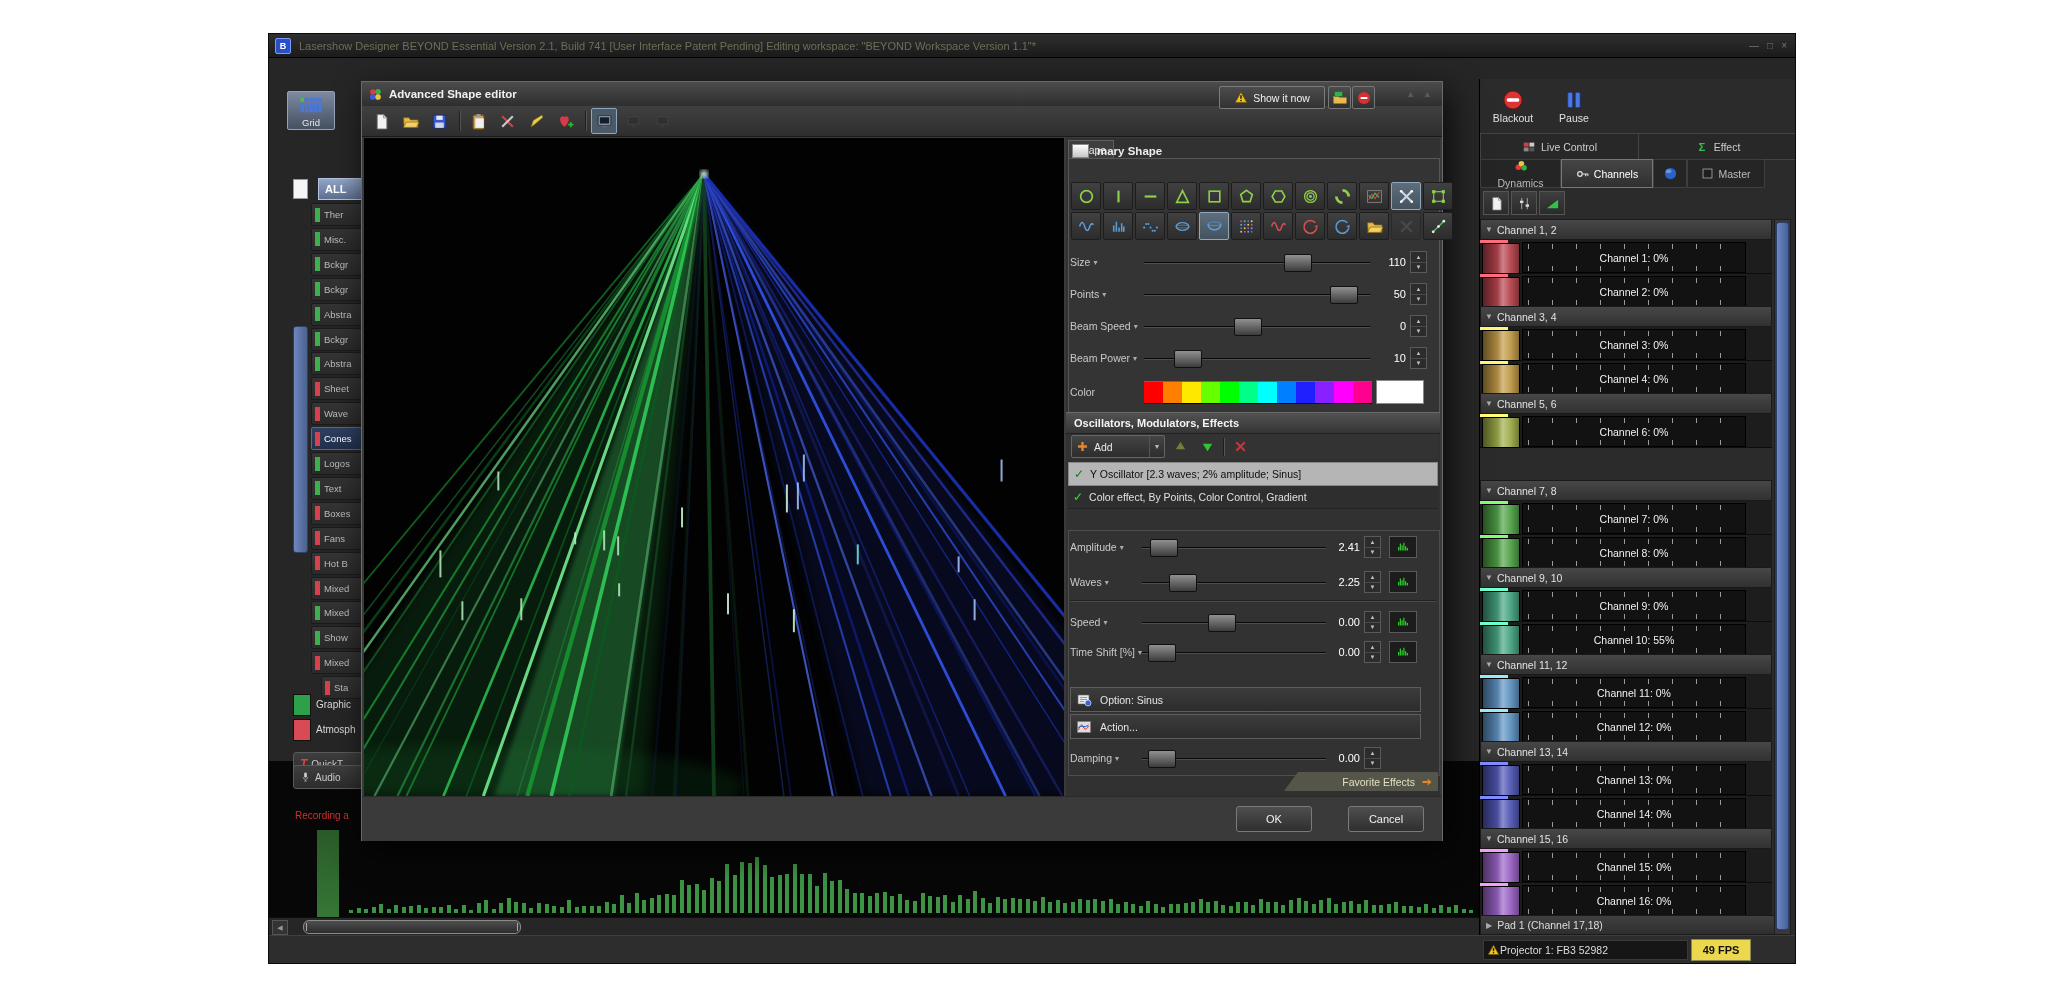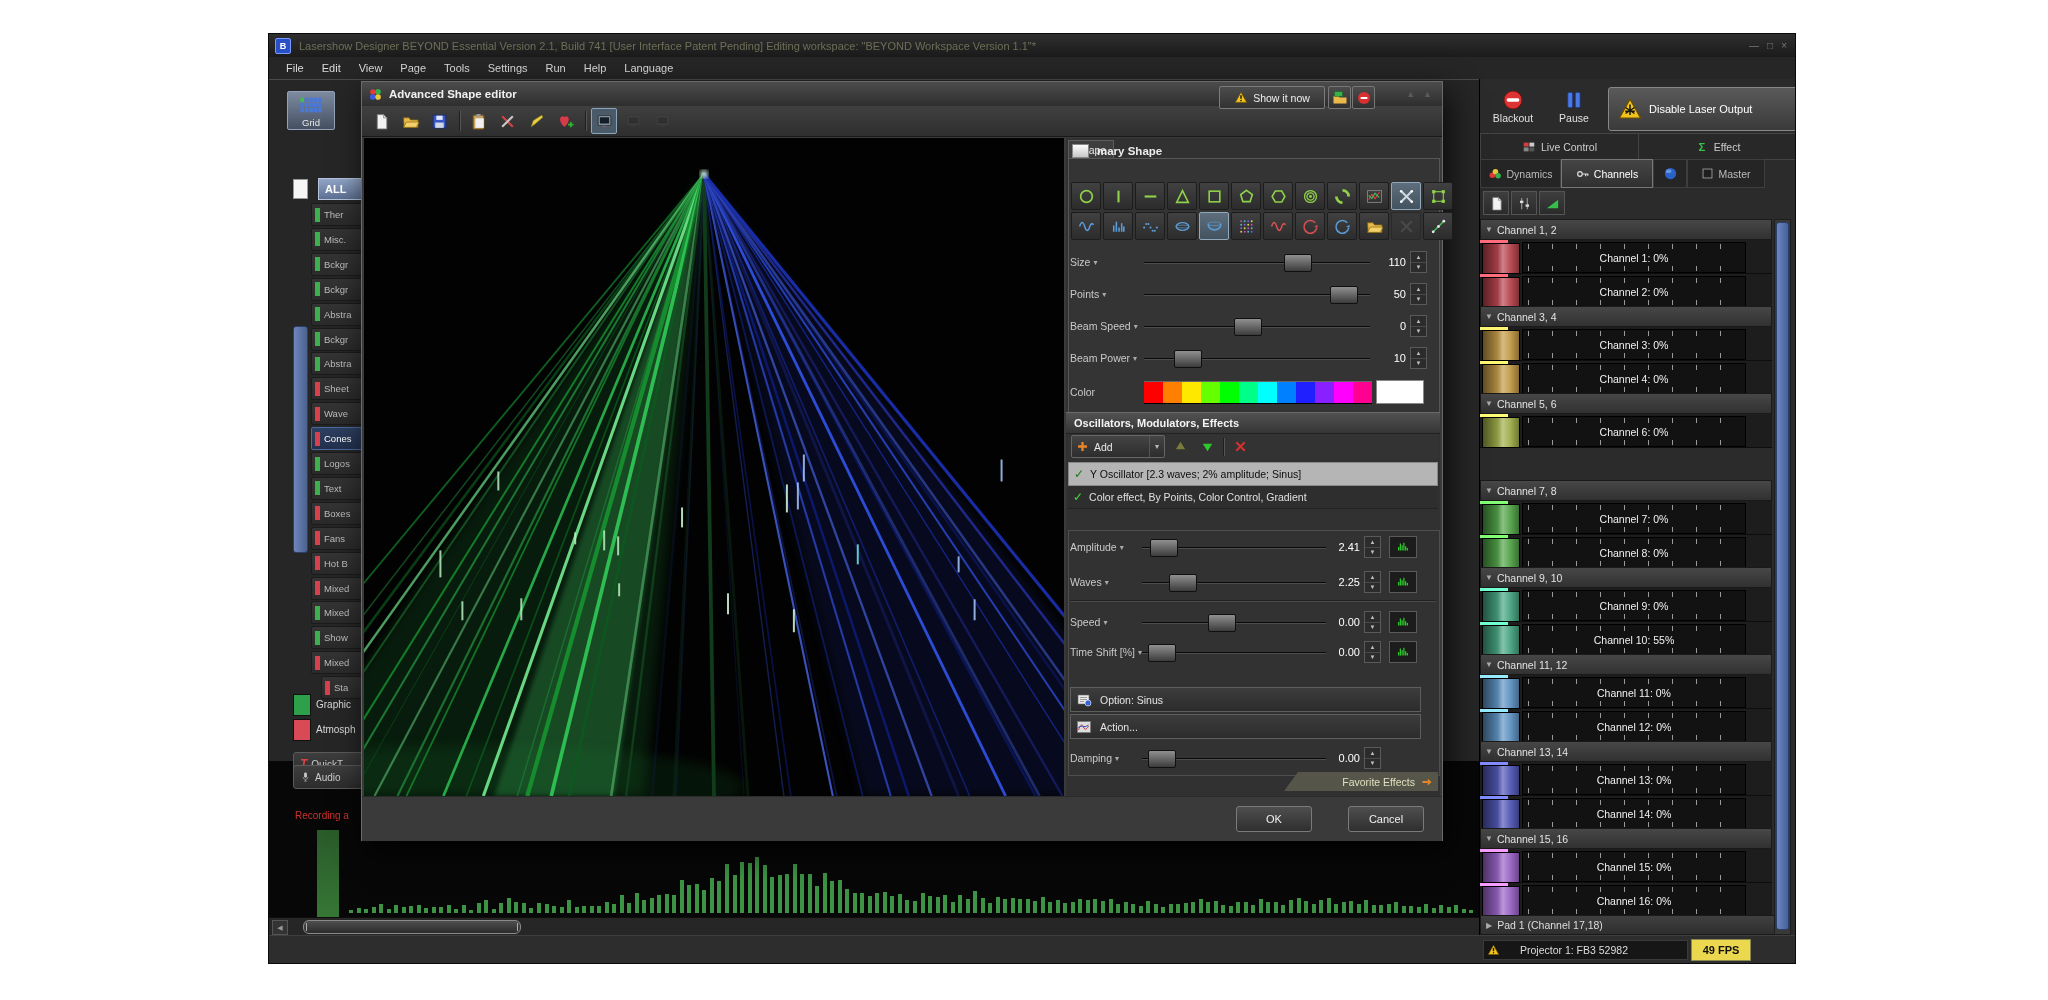--- a/index.html
+++ b/index.html
@@ -31,21 +31,21 @@
   #meter{position:absolute;left:48px;top:751px;width:22px;height:161px;background:linear-gradient(180deg,#2a5a2a,#3f8f3f);}
   
   #spectrum{position:absolute;left:80px;top:821px;width:1128px;height:58px;}
   .spec-bar{position:absolute;bottom:0;width:4px;background:#3c9444;}
   #hscroll{position:absolute;left:0;top:883px;width:1210px;height:18px;background:#262626;border-top:1px solid #0e0e0e;}
   #hs-arrow{position:absolute;left:3px;top:2px;width:14px;height:13px;background:#333;border:1px solid #555;color:#999;font-size:7px;display:flex;align-items:center;justify-content:center;}
   #hs-thumb{position:absolute;left:34px;top:2px;width:216px;height:12px;background:linear-gradient(#4e4e4e,#2c2c2c);border:1px solid #8a8a8a;border-radius:6px;}
   #hs-thumb::before,#hs-thumb::after{content:"";position:absolute;top:2px;bottom:2px;width:1px;background:#aaa;}
   #hs-thumb::before{left:2px;} #hs-thumb::after{right:2px;}
   #footer{position:absolute;left:0;top:901px;right:0;height:28px;background:#2d2d2d;border-top:1px solid #3e3e3e;}
-  #status-box{position:absolute;left:1214px;top:4px;width:200px;height:18px;background:#161616;border:1px solid #3a3a3a;display:flex;align-items:center;gap:20px;padding-left:3px;color:#ddd;font-size:10.5px;}
+  #status-box{position:absolute;left:1214px;top:4px;width:200px;height:18px;background:#161616;border:1px solid #3a3a3a;display:flex;align-items:center;gap:0;padding-left:3px;color:#ddd;font-size:10.5px;}
   #fps-badge{position:absolute;left:1422px;top:3px;width:58px;height:20px;background:#ecd84e;border:1px solid #8a8a50;color:#111;font-weight:bold;font-size:11px;display:flex;align-items:center;justify-content:center;}
   
   #fragments{position:absolute;left:1172px;top:45px;width:38px;height:856px;background:#141414;overflow:hidden;}
   .frag-bar{position:absolute;left:2px;width:30px;height:13px;background:linear-gradient(#4a86c8,#2a5a98);border-radius:2px;}
   .frag-ring{position:absolute;border-radius:50%;border:3px solid #b83040;}
   
   #right-panel{position:absolute;left:1210px;top:45px;width:316px;height:856px;background:#2b2b2b;border-left:1px solid #000;}
   .big-btn{position:absolute;display:flex;flex-direction:column;align-items:center;justify-content:center;gap:1px;color:#e0e0e0;font-size:10.5px;}
   #disable-btn{position:absolute;left:128px;top:8px;width:188px;height:42px;background:linear-gradient(#5a5a5a,#3a3a3a);border:1px solid #888;border-radius:3px;display:flex;align-items:center;gap:6px;padding-left:8px;color:#fff;font-size:11px;}
   .tab1{position:absolute;top:54px;height:25px;background:#282828;border:1px solid #444;color:#ccc;font-size:10.5px;display:flex;align-items:center;justify-content:center;gap:5px;}
@@ -131,31 +131,20 @@
     <div id="titlebar">
       <div id="app-icon">B</div>
       <div id="title-text">Lasershow Designer BEYOND Essential    Version 2.1, Build 741    [User Interface Patent Pending]    Editing workspace: "BEYOND Workspace Version 1.1"*</div>
       <div id="win-buttons">
         <span>—</span>
         <span>□</span>
         <span>×</span>
       </div>
     </div>
 
-    <div id="menubar">
-        <div class="menu-item">File</div>
-        <div class="menu-item">Edit</div>
-        <div class="menu-item">View</div>
-        <div class="menu-item">Page</div>
-        <div class="menu-item">Tools</div>
-        <div class="menu-item">Settings</div>
-        <div class="menu-item">Run</div>
-        <div class="menu-item">Help</div>
-        <div class="menu-item">Language</div>
-      </div>
 
     <div id="bottom-black"></div>
 
     <div id="side">
       <div id="grid-btn">
         <span id="grid-icon-slot"><svg viewBox="0 0 16 14" width="40" height="20">
               <rect x="0.6" y="2.6" width="2.5" height="3" fill="#3ec04a" stroke="#20folder"></rect>
               <rect x="3.7" y="2.6" width="2.5" height="3" fill="#4a78d8" stroke="#20folder"></rect>
               <rect x="6.8" y="2.6" width="2.5" height="3" fill="#4a78d8" stroke="#20folder"></rect>
               <rect x="9.9" y="2.6" width="2.5" height="3" fill="#4a78d8" stroke="#20folder"></rect>
@@ -462,43 +451,36 @@
             </svg></span>
         <span>Blackout</span>
       </div>
       <div class="big-btn" style="left:68px;top:5px;width:52px;height:44px;">
         <span id="pause-icon-slot" style="width:22px;height:22px;"><svg viewBox="0 0 16 16" width="100%" height="100%">
               <rect x="3.5" y="2.5" width="3.4" height="11" rx="1" fill="#4a78e8" stroke="#1e3a8a" stroke-width=".5"></rect>
               <rect x="9" y="2.5" width="3.4" height="11" rx="1" fill="#4a78e8" stroke="#1e3a8a" stroke-width=".5"></rect>
             </svg></span>
         <span>Pause</span>
       </div>
-      <div id="disable-btn">
-        <span id="disable-warn-slot" style="width:26px;height:24px;"><svg viewBox="0 0 16 16" width="100%" height="100%">
-              <path d="M8 1.5L15 14H1z" fill="#f2c21d" stroke="#6a5000" stroke-width=".8"></path>
-              <path d="M8 5v7M5 7l6 4M11 7l-6 4M4.8 9.5h6.4" stroke="#161616" stroke-width="1"></path>
-            </svg></span>
-        <span>Disable Laser Output</span>
-      </div>
       <div class="tab1" style="left:0;width:157px;">
         <span id="lc-icon-slot" style="width:14px;height:14px;"><svg viewBox="0 0 16 16" width="100%" height="100%">
               <rect x="2" y="3" width="5.5" height="4.5" fill="#d04040"></rect>
               <rect x="8.5" y="3" width="5.5" height="4.5" fill="#ccc"></rect>
               <rect x="2" y="8.5" width="5.5" height="4.5" fill="#888"></rect>
               <rect x="8.5" y="8.5" width="5.5" height="4.5" fill="#555"></rect>
             </svg></span>
         <span>Live Control</span>
       </div>
       <div class="tab1" style="left:158px;width:157px;">
         <span id="fx-icon-slot" style="width:14px;height:14px;"><svg viewBox="0 0 16 16" width="100%" height="100%">
               <text x="8" y="12.5" font-size="13" font-weight="bold" fill="#35c04a" text-anchor="middle">Σ</text>
             </svg></span>
         <span>Effect</span>
       </div>
-      <div class="tab2" style="left:0;width:79px;">
+      <div class="tab2" style="left:0;width:79px;flex-direction:column;">
         <span id="dyn-icon-slot" style="width:14px;height:14px;"><svg viewBox="0 0 16 16" width="100%" height="100%">
               <circle cx="5" cy="9.5" r="3.2" fill="#e03a3a"></circle>
               <circle cx="8.5" cy="5.5" r="3.2" fill="#e8c83a"></circle>
               <circle cx="11.5" cy="10" r="3.2" fill="#35b04a"></circle>
             </svg></span>
         <span>Dynamics</span>
       </div>
       <div class="tab2 sel" style="left:81px;width:90px;">
         <span id="key-icon-slot" style="width:14px;height:14px;"><svg viewBox="0 0 16 16" width="100%" height="100%">
               <circle cx="4.5" cy="8" r="2.6" fill="none" stroke="#ddd" stroke-width="1.4"></circle>

